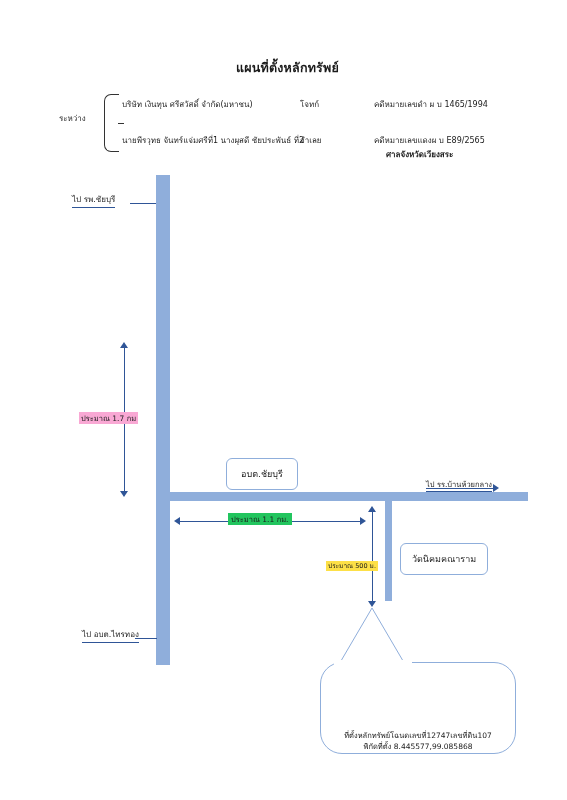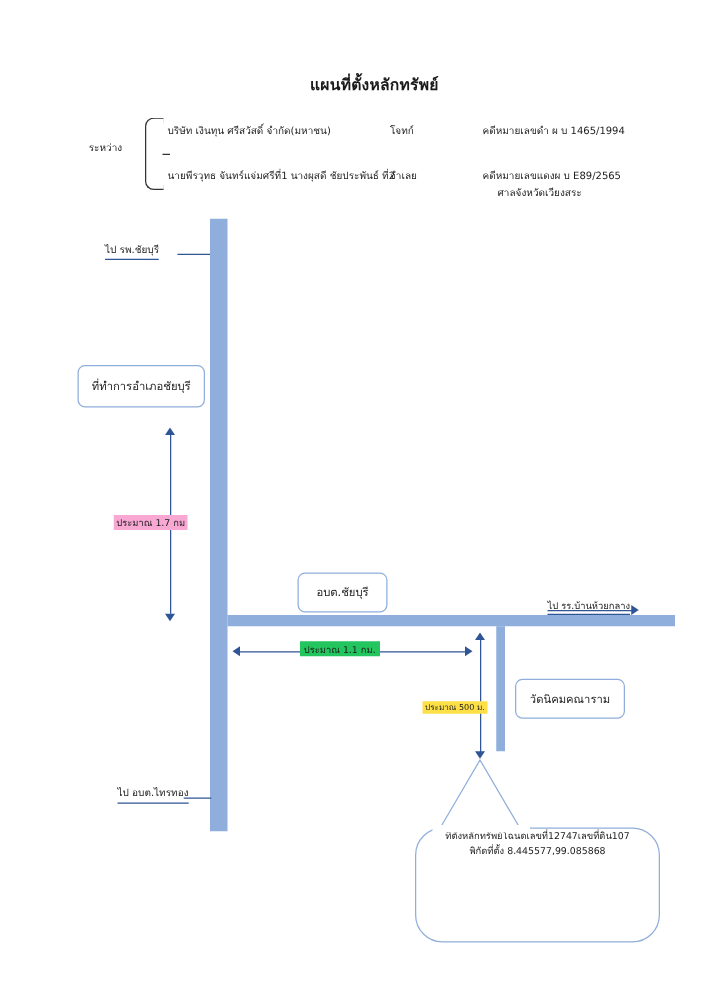--- a/index.html
+++ b/index.html
@@ -4,21 +4,21 @@
 <style>
   html,body{margin:0;padding:0;}
   body{
     width:567px;height:800px;
     background:#ffffff;
     font-family:"DejaVu Sans","Liberation Sans",sans-serif;
     color:#1a1a1a;
     position:relative;
     overflow:hidden;
   }
-  .page{position:absolute;left:16px;top:0;width:521px;height:800px;}
+  .page{position:absolute;left:4px;top:0;width:521px;height:800px;}
 
   
   .doc-title{
     position:absolute;left:0;top:58px;width:567px;
     text-align:center;font-size:12.5px;font-weight:bold;letter-spacing:.2px;
   }
   .party-label{
     position:absolute;left:55px;top:112px;font-size:8px;
   }
   .brace{
@@ -31,21 +31,21 @@
   .brace:after{
     content:"";position:absolute;left:13px;top:50%;width:6px;height:1px;background:#333;
   }
   .party-row{position:absolute;font-size:8px;white-space:nowrap;}
   .p1-name{left:118px;top:98px;}
   .p1-role{left:296px;top:98px;}
   .p1-case{left:370px;top:98px;}
   .p2-name{left:118px;top:134px;}
   .p2-role{left:296px;top:134px;}
   .p2-case{left:370px;top:134px;}
-  .p2-court{left:382px;top:148px;}
+  .p2-court{left:382px;top:148px;font-weight:bold;}
 
   
   .road{position:absolute;background:#8faedb;}
   .road-vertical-main{left:152px;top:175px;width:14px;height:490px;}
   .road-horizontal-main{left:166px;top:492px;width:358px;height:9px;}
   .road-vertical-branch{left:381px;top:501px;width:7px;height:100px;}
 
   
   .meas{position:absolute;background:#2f5597;}
   .meas-v{width:1px;}
@@ -101,21 +101,21 @@
   }
   .box-amphoe{left:46px;top:292px;width:102px;height:34px;}
   .box-obt{left:222px;top:458px;width:72px;height:32px;}
   .box-wat{left:396px;top:543px;width:88px;height:32px;}
 
   
   .callout{
     position:absolute;left:316px;top:662px;width:196px;height:92px;
     border:1px solid #8faedb;border-radius:22px;background:#fff;
     box-sizing:border-box;
-    display:flex;flex-direction:column;align-items:center;justify-content:flex-start;
+    display:flex;flex-direction:column;align-items:center;justify-content:flex-end;
     font-size:7.5px;line-height:1.55;text-align:center;
   }
   .tail-wrap{position:absolute;left:332px;top:606px;width:72px;height:62px;}
   .callout-line{white-space:nowrap;}
   .callout-cover{
     position:absolute;left:330px;top:660px;width:78px;height:6px;background:#fff;
   }
 </style>
 </head>
 <body>
@@ -136,23 +136,20 @@
   <div class="party-row p2-case">คดีหมายเลขแดงผ บ E89/2565</div>
   <div class="party-row p2-court">ศาลจังหวัดเวียงสระ</div>
 
   <div class="road road-vertical-main"></div>
   <div class="road road-horizontal-main"></div>
   <div class="road road-vertical-branch"></div>
 
   <div class="lbl-hosp">ไป รพ.ชัยบุรี</div>
   <div class="hosp-leader"></div>
 
-  <div class="box box-amphoe">
-    <span>ที่ทำการอำเภอชัยบุรี</span>
-  </div>
 
   <div class="meas meas-v m17-line"></div>
   <div class="arrow arr-up m17-arrow-top"></div>
   <div class="arrow arr-down m17-arrow-bot"></div>
   <div class="lbl-17">ประมาณ 1.7 กม</div>
 
   <div class="box box-obt">
     <span>อบต.ชัยบุรี</span>
   </div>
 

